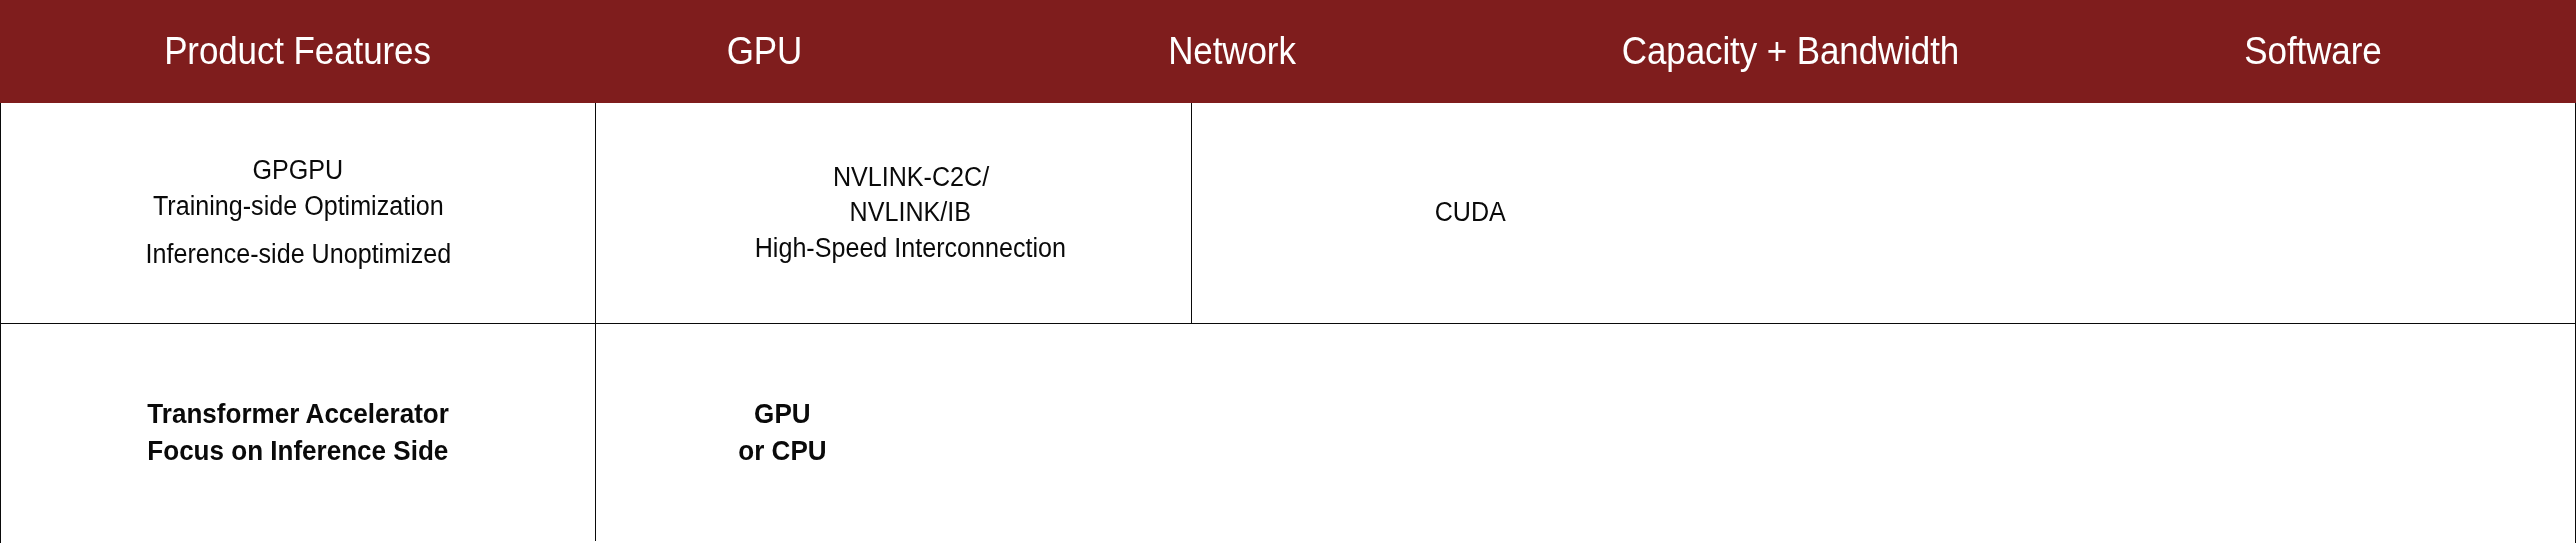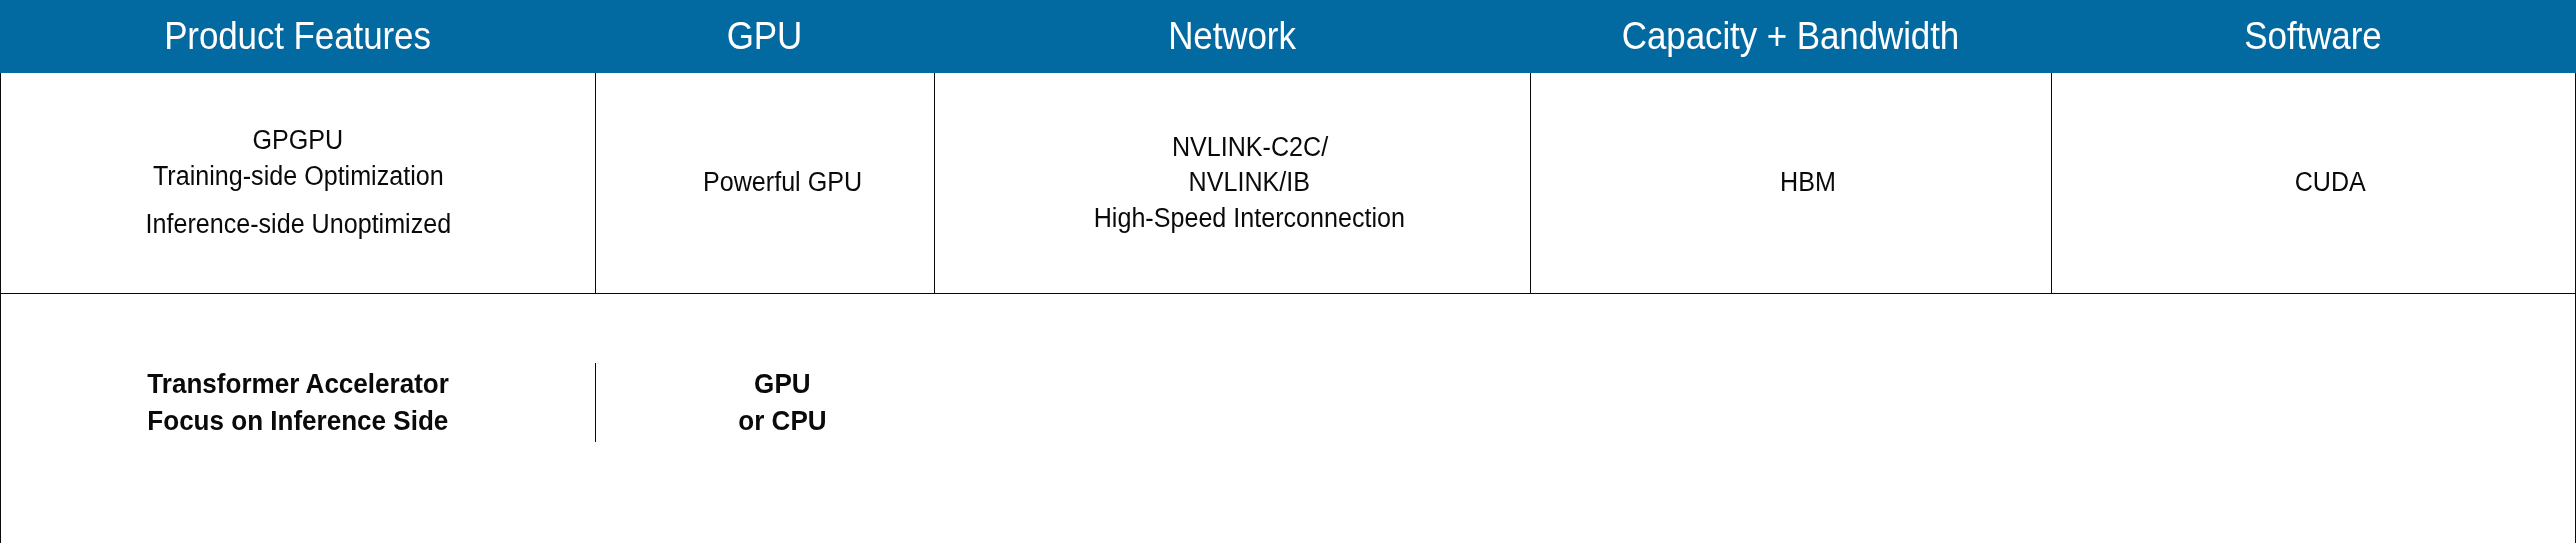--- a/index.html
+++ b/index.html
@@ -19,22 +19,22 @@
     width: 2576px;
     height: 543px;
     box-sizing: border-box;
     background: #ffffff;
   }
 
   
   .table-header {
     display: flex;
     width: 2576px;
-    height: 73px;
-    background: #0369a1;
+    height: 103px;
+    background: #7f1d1d;
     box-sizing: border-box;
   }
   .header-cell {
     display: flex;
     align-items: center;
     justify-content: center;
     color: #ffffff;
     font-size: 38px;
     font-weight: 400;
     line-height: 1.05;
@@ -53,21 +53,21 @@
     border-left: 1.3px solid #0a0a0a;
     border-right: 1.3px solid #0a0a0a;
     border-bottom: 1.3px solid #0a0a0a;
   }
   .table-row {
     display: flex;
     width: 100%;
     box-sizing: border-box;
   }
   .row-1 { height: 220px; }
-  .row-2 { height: 218px; border-top: 1.3px solid #0a0a0a; align-items: center; }
+  .row-2 { height: 218px; border-top: 1.3px solid #0a0a0a; }
 
   .body-cell {
     display: flex;
     flex-direction: column;
     align-items: center;
     justify-content: center;
     color: #0a0a0a;
     box-sizing: border-box;
     padding: 2.6px 6.6px;
     text-align: center;
@@ -133,33 +133,27 @@
 
     <div class="table-row row-1">
 
       <div class="body-cell col-0">
         <span class="cell-line">GPGPU</span>
         <span class="cell-line">Training-side Optimization</span>
         <span class="cell-line spacer"></span>
         <span class="cell-line">Inference-side Unoptimized</span>
       </div>
 
-      <div class="body-cell col-1">
-        <span class="cell-line">Powerful GPU</span>
-      </div>
 
       <div class="body-cell col-2">
         <span class="cell-line">NVLINK-C2C/</span>
         <span class="cell-line">NVLINK/IB</span>
         <span class="cell-line">High-Speed Interconnection</span>
       </div>
 
-      <div class="body-cell col-3">
-        <span class="cell-line">HBM</span>
-      </div>
 
       <div class="body-cell col-4">
         <span class="cell-line">CUDA</span>
       </div>
     </div>
 
     <div class="table-row row-2">
 
       <div class="body-cell col-0">
         <span class="cell-line">Transformer Accelerator</span>

